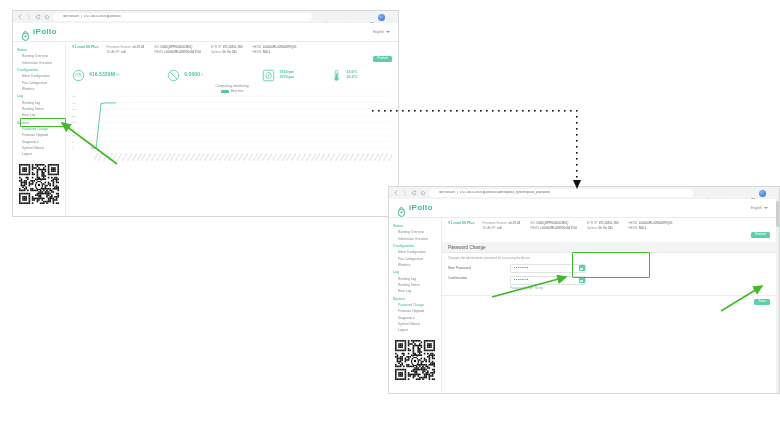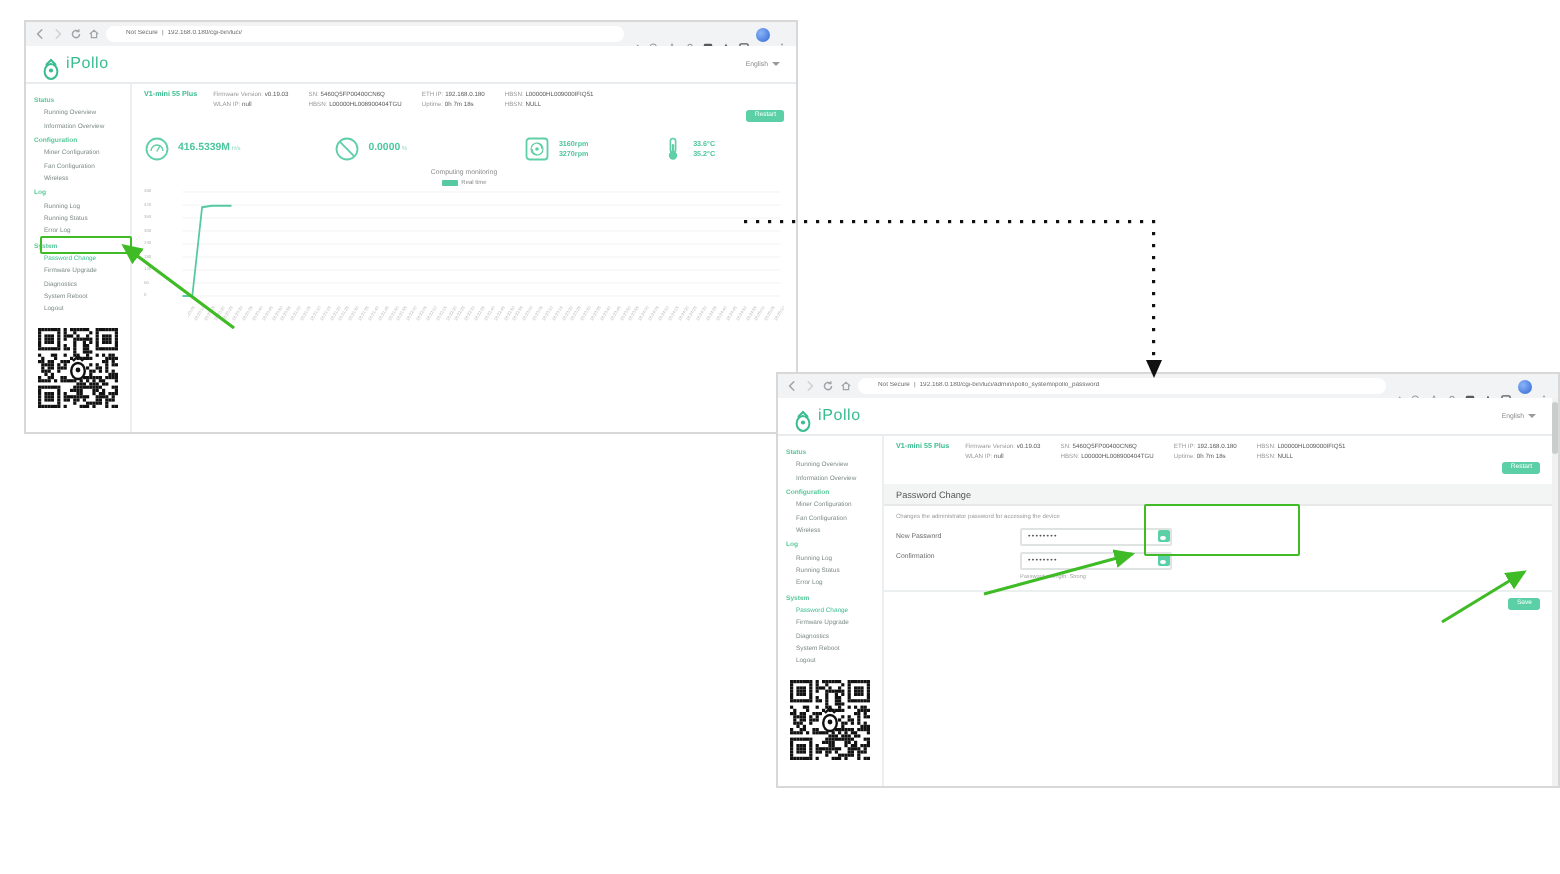--- a/index.html
+++ b/index.html
@@ -20,21 +20,21 @@
   .ext.dark{opacity:.85;}
   .avatar-ic{width:7px;height:7px;border-radius:50%;
         background:radial-gradient(circle at 35% 35%,#8ab4f8,#3367d6);}
 
   
   .app{position:absolute;left:0;right:0;top:12px;bottom:0;background:#fff;display:flex;flex-direction:column;}
   .appbar{height:18px;border-bottom:1px solid #e9ecef;display:flex;align-items:center;
           padding:0 8px;justify-content:space-between;flex:0 0 auto;}
   .brand{display:flex;align-items:center;gap:3px;}
   .brand-mark{width:9px;height:11px;position:relative;}
-  .brand-txt{font-size:8px;font-weight:400;color:#3bbd8f;letter-spacing:.3px;line-height:1;}
+  .brand-txt{font-size:8px;font-weight:700;color:#3bbd8f;letter-spacing:.3px;line-height:1;}
   .lang{display:flex;align-items:center;gap:2px;font-size:3.4px;color:#8a8a8a;}
   .caret{width:0;height:0;border-left:2px solid transparent;border-right:2px solid transparent;
          border-top:2px solid #9a9a9a;}
 
   .body-row{flex:1 1 auto;display:flex;min-height:0;}
 
   
   .side{width:52px;flex:0 0 52px;border-right:1px solid #eceff1;padding:4px 0 0 0;
         background:#fff;overflow:hidden;}
   .grp-title{font-size:3.3px;color:#5bc99b;font-weight:700;padding:2px 0 1px 4px;line-height:1.3;}

